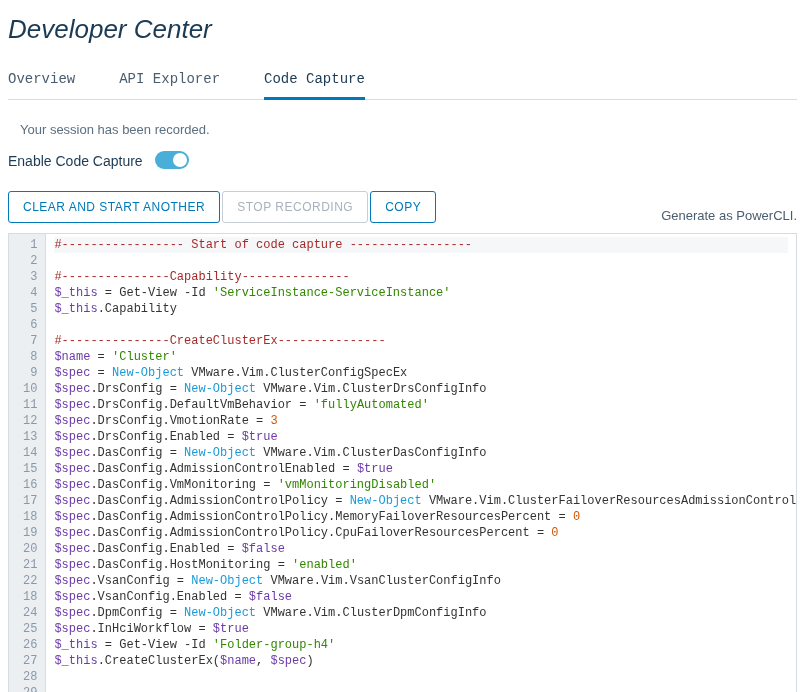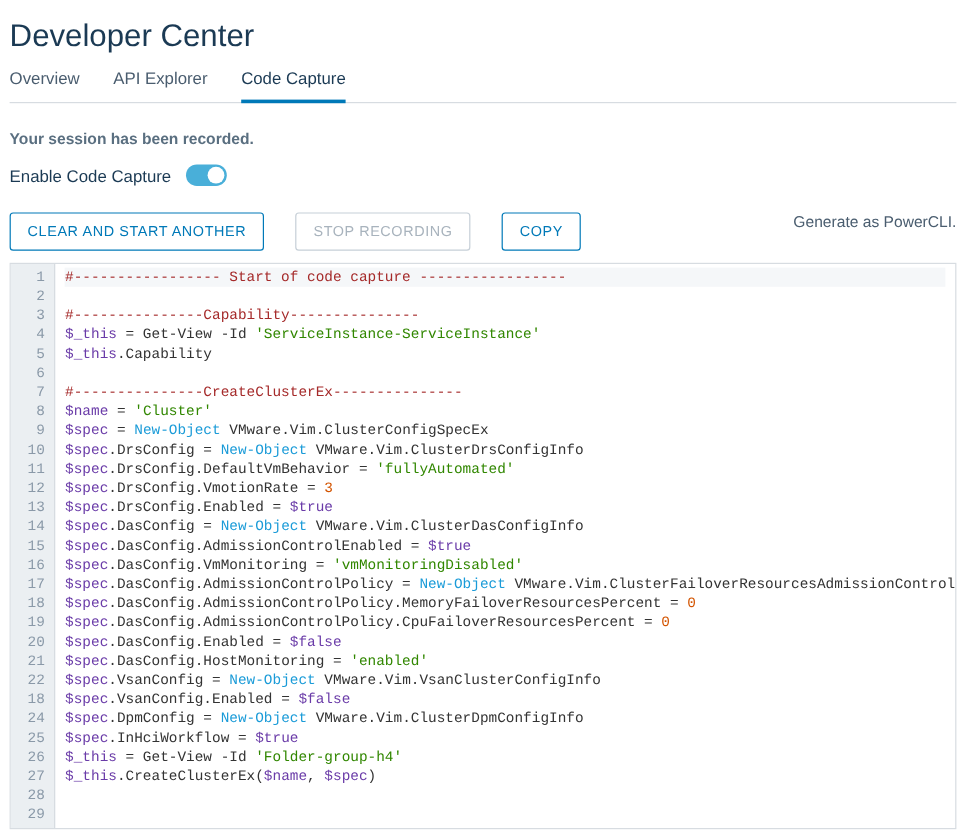--- a/index.html
+++ b/index.html
@@ -24,44 +24,45 @@
     font-size:13px;
     color:var(--text-muted);
     background:#fff;
     padding:10px 8px 20px 8px;
     width:805px;
   }
   h1{
     font-size:26px;
     font-weight:400;
     color:var(--text-dark);
-    margin:4px 0 4px 0;
+    margin:4px 0 18px 0;
+    font-style:italic;
   }
   .tabs{
     display:flex;
-    gap:28px;
+    gap:44px;
     border-bottom:1px solid var(--border);
+    font-family:Liberation Mono, monospace;
   }
   .tab{
     padding:8px 0 10px 0;
     color:var(--text-muted);
     cursor:pointer;
     font-size:14px;
     border-bottom:3px solid transparent;
     margin-bottom:-1px;
   }
   .tab.active{
     color:var(--text-dark);
     border-bottom-color:var(--brand);
     font-weight:500;
   }
   .status{
-    margin:22px 0 14px 0;
+    margin:22px 0 14px 12px;
     color:var(--text-light);
-    font-weight:bold;
   }
   .toggle-row{
     display:flex;
     align-items:flex-end;
     gap:12px;
     margin-bottom:22px;
   }
   .toggle-label{
     color:var(--text-dark);
     font-size:14px;
@@ -69,22 +70,22 @@
   .toggle{
     width:34px;height:18px;border-radius:9px;background:var(--toggle-on);
     position:relative;cursor:pointer;
   }
   .toggle .knob{
     position:absolute;top:2px;right:2px;width:14px;height:14px;border-radius:50%;
     background:#fff;
   }
   .toolbar{
     display:flex;
-    align-items:flex-start;
-    gap:26px;
+    align-items:flex-end;
+    gap:2px;
     flex-wrap:nowrap;
     margin-bottom:10px;
   }
   .btn{
     border:1px solid var(--brand);
     color:var(--brand);
     background:#fff;
     padding:8px 14px;
     font-size:12px;
     letter-spacing:.5px;

